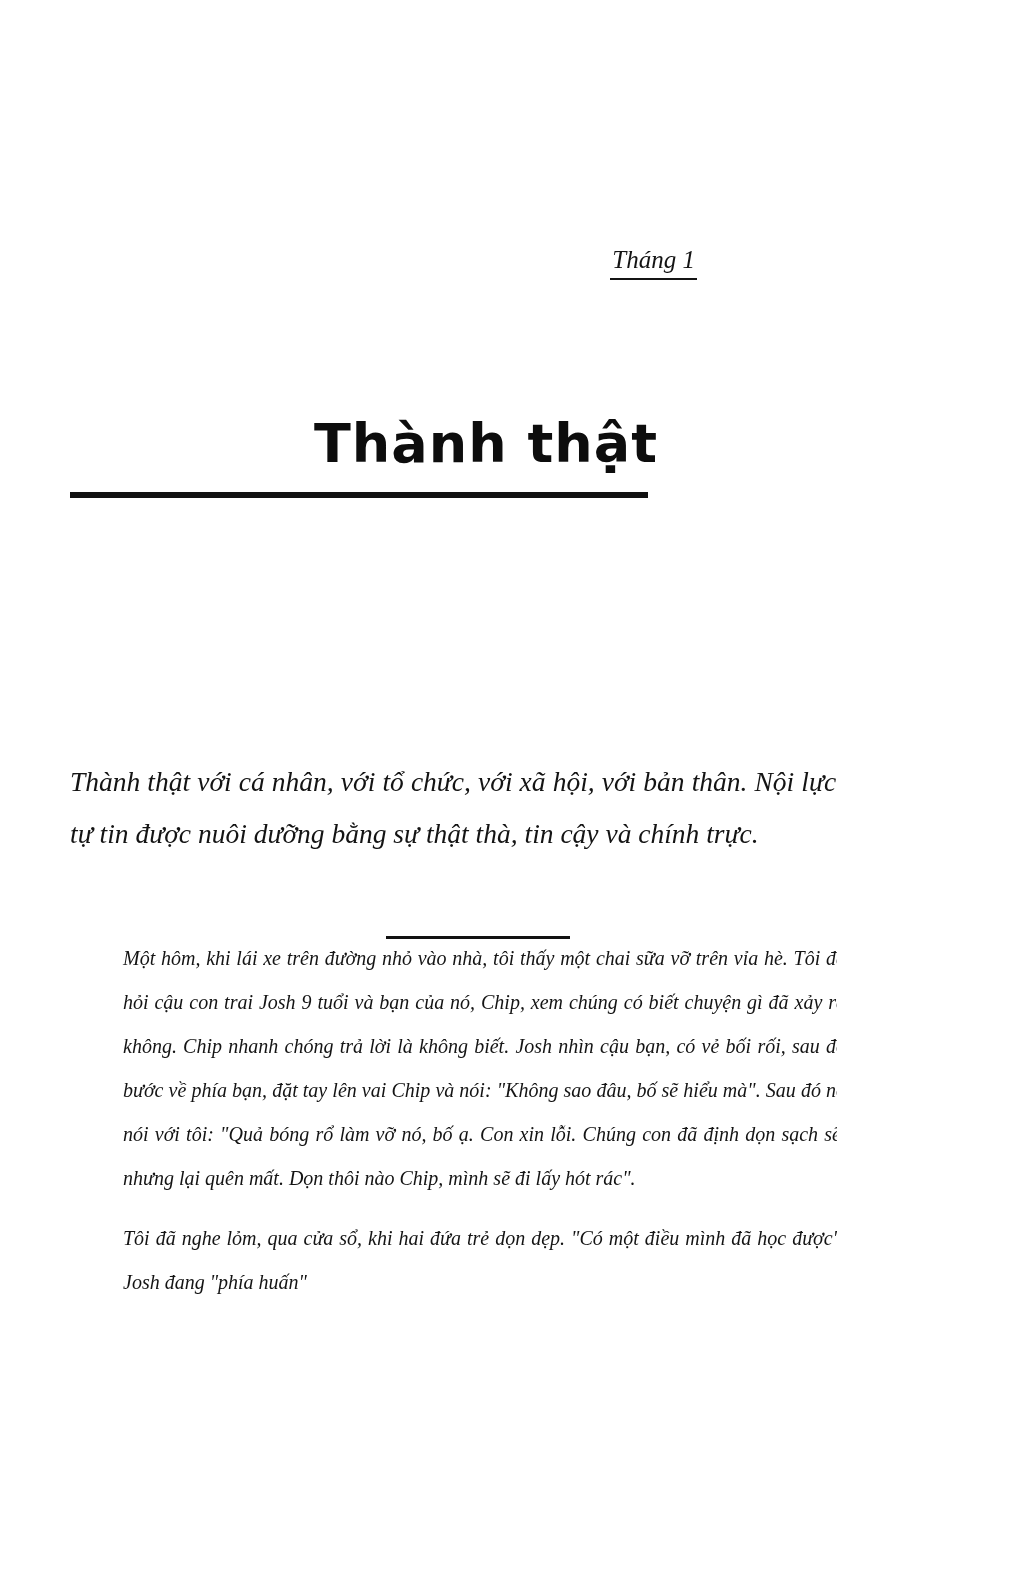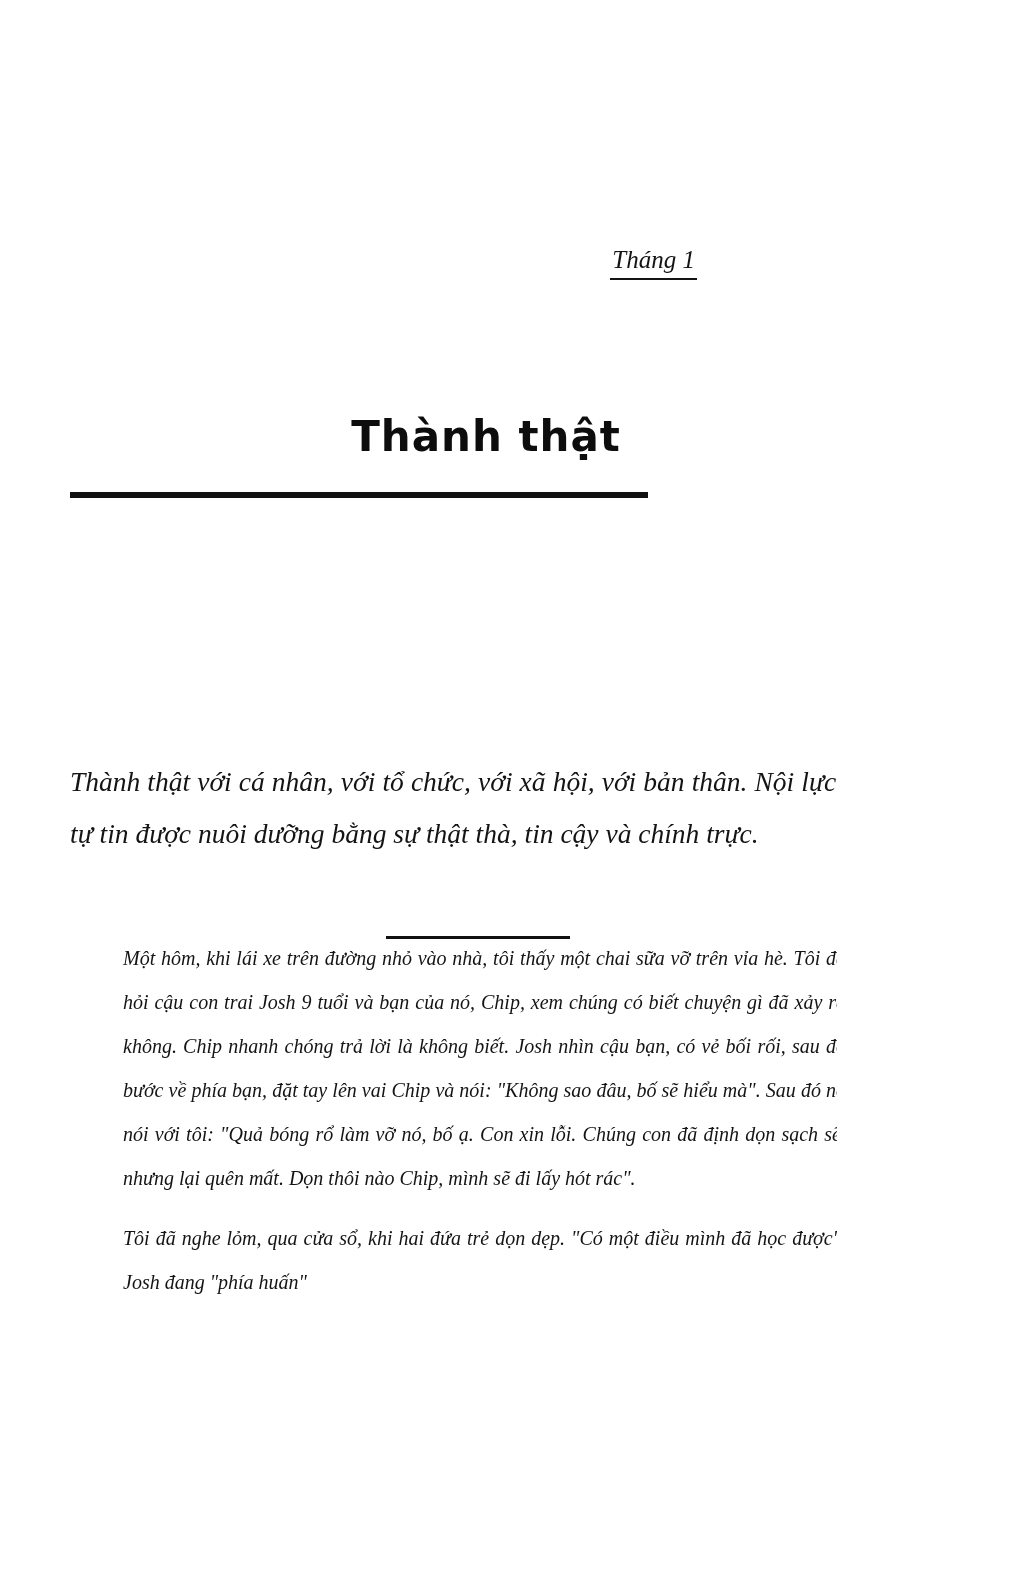--- a/index.html
+++ b/index.html
@@ -27,21 +27,21 @@
   }
   .chapter-title {
     position: absolute;
     top: 412px;
     left: 72px;
     width: 828px;
     margin: 0;
     text-align: center;
     font-family: "DejaVu Sans", "Liberation Sans", sans-serif;
     font-weight: bold;
-    font-size: 42px;
+    font-size: 54px;
     letter-spacing: 1px;
     color: #0d0d0d;
   }
   .title-rule {
     position: absolute;
     top: 492px;
     left: 70px;
     width: 578px;
     height: 6px;
     background: #111111;

